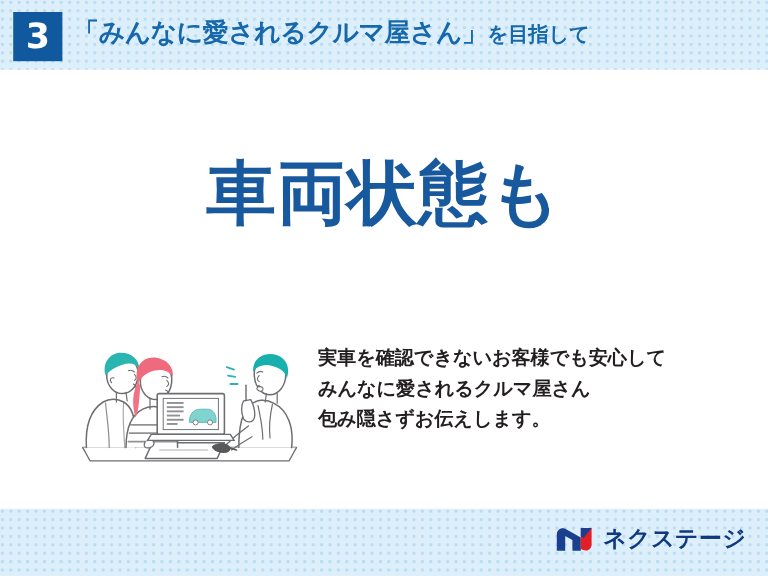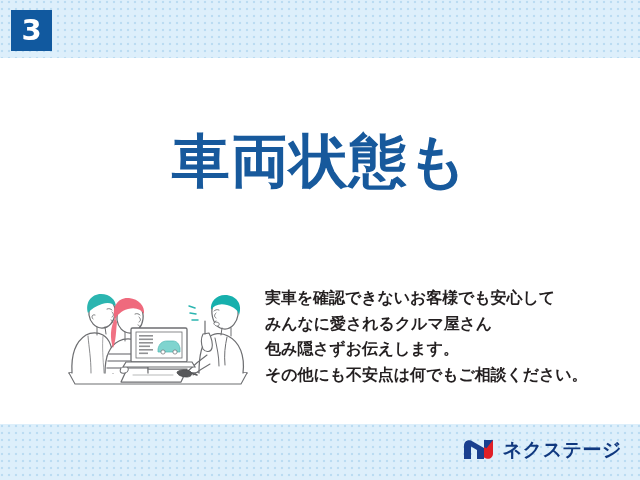--- a/index.html
+++ b/index.html
@@ -153,20 +153,21 @@
     font-family: "DejaVu Sans", "Liberation Sans", sans-serif;
   }
 </style>
 </head>
 <body>
 
 <div class="page">
 
   <div class="header dots">
     <div class="header-badge">3</div>
+    <div class="header-title"><span>「みんなに愛されるクルマ屋さん」</span><span class="tail">を目指して</span></div>
   </div>
 
   <div class="headline">
     <span class="line1">車両状態も</span>
   </div>
 
   <div class="illustration">
     <svg width="205" height="118" viewBox="0 0 205 118" xmlns="http://www.w3.org/2000/svg">
       <g fill="none" stroke="#6d6e71" stroke-width="1.25" stroke-linecap="round" stroke-linejoin="round">
 
@@ -272,21 +273,20 @@
         <path d="M122 100 C126 97 133 97 136 100 C138 102 136 105 132 105 C127 105 122 103 122 100 Z" fill="#58595b" stroke="#4a4b4d" stroke-width="0.8"></path>
         <path d="M136 101 L142 103" stroke="#58595b" stroke-width="1.4" stroke-linecap="round"></path>
       </g>
     </svg>
   </div>
 
   <div class="body-copy">
     <span class="bline">実車を確認できないお客様でも安心して</span>
     <span class="bline">みんなに愛されるクルマ屋さん</span>
     <span class="bline">包み隠さずお伝えします。</span>
-    <span class="bline">その他にも不安点は何でもご相談ください。</span>
   </div>
 
   <div class="footer dots">
     <div class="footer-logo">
       <svg class="logo-mark" width="34" height="23" viewBox="0 0 34 23">
         <path d="M2 21 L2 7.5 C2 3.5 5.5 1.2 9 2.6 L22 10 L22 21 L15 21 L15 12 L9 8.6 L9 21 Z" fill="#1a3f8f"></path>
         <path d="M22 2 L31 2 L31 15.5 C31 19.5 27.5 21.8 24 20.4 L22 19.4 Z" fill="#e01f26"></path>
         <path d="M22 2 L31 2 L24.5 10.2 L22 9 Z" fill="#1a3f8f"></path>
       </svg>
       <span class="logo-text">ネクステージ</span>

